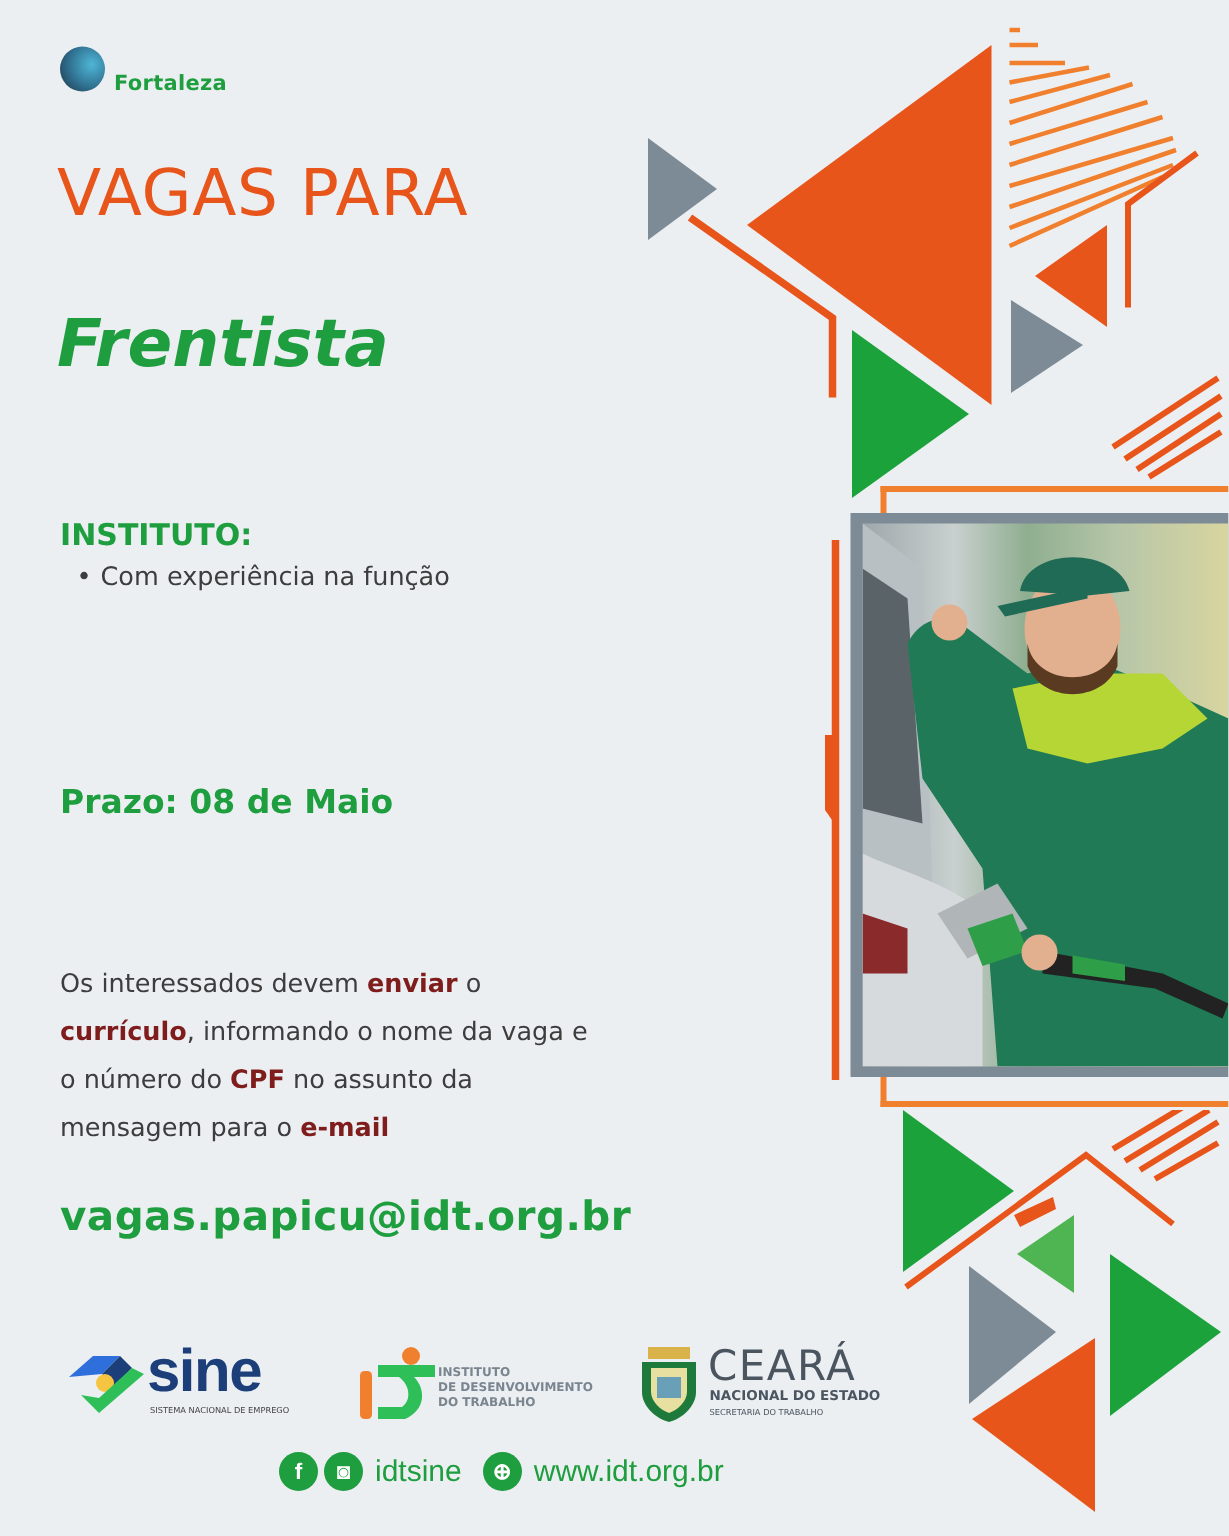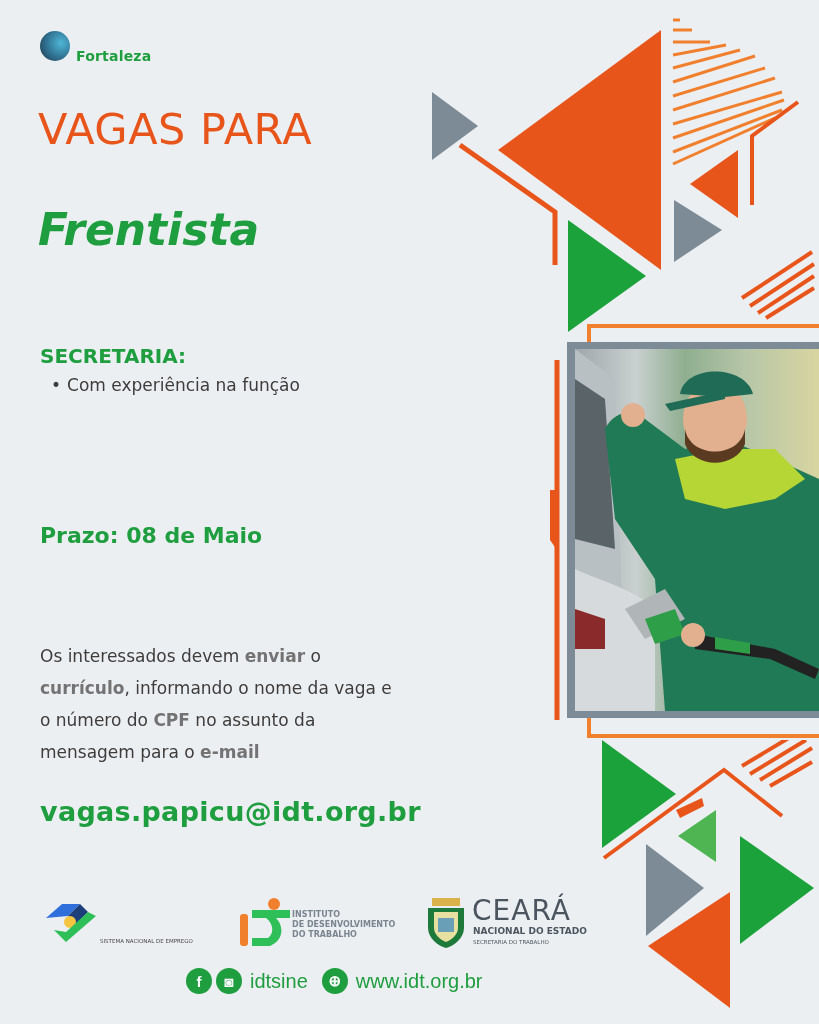--- a/index.html
+++ b/index.html
@@ -16,21 +16,21 @@
   .title2 { left: 38px; top: 204px; font-size: 44px; font-weight: bold; font-style: italic; color: #1e9e3e; }
 
   .req-h { left: 40px; top: 344px; font-size: 20px; font-weight: bold; color: #1e9e3e; }
   .req-list { left: 51px; top: 370px; list-style: none; }
   .req-list li { font-size: 17px; color: #3d3d3d; line-height: 31px; }
   .req-list li::before { content: "\2022"; margin-right: 6px; }
 
   .prazo { left: 40px; top: 523px; font-size: 22px; font-weight: bold; color: #1e9e3e; }
 
   .info { left: 40px; top: 640px; width: 360px; font-size: 17px; line-height: 32px; color: #3d3d3d; }
-  .info b { color: #737373; }
+  .info b { color: #7f1d1d; }
 
   .email { left: 40px; top: 796px; font-size: 27px; font-weight: bold; color: #1e9e3e; letter-spacing: 0.3px; }
 
   
   .sine { left: 42px; top: 898px; width: 160px; height: 50px; }
   .sine .word { position: absolute; left: 56px; top: -6px; font-size: 40px; font-weight: bold; color: #1c3f7a; letter-spacing: -1px; font-family: "Liberation Sans", sans-serif; }
   .sine .sub { position: absolute; left: 58px; top: 40px; font-size: 5.5px; color: #444; white-space: nowrap; }
   .idt { left: 240px; top: 896px; width: 160px; height: 56px; }
   .idt .txt { position: absolute; left: 52px; top: 14px; font-size: 8px; font-weight: bold; color: #7a8590; line-height: 10px; white-space: pre; }
   .ceara { left: 426px; top: 896px; width: 170px; height: 56px; }
@@ -103,21 +103,21 @@
   <polygon points="68,206 150,152 150,268" fill="#e8551b"></polygon>
 </svg>
 
 <div class="abs city">
   <span class="dot"></span>
   <span class="name">Fortaleza</span>
 </div>
 <div class="abs title1">VAGAS PARA</div>
 <div class="abs title2">Frentista</div>
 
-<div class="abs req-h">SECRETARIA:</div>
+<div class="abs req-h">INSTITUTO:</div>
 <ul class="abs req-list">
   <li>Com experiência na função</li>
 </ul>
 
 <div class="abs prazo">Prazo: 08 de Maio</div>
 
 <div class="abs info">
   <span>Os interessados devem </span><b>enviar</b><span> o </span><b>currículo</b><span>, informando o nome da vaga e o número do </span><b>CPF</b><span> no assunto da mensagem para o </span><b>e-mail</b>
 </div>
 
@@ -148,20 +148,21 @@
 </div>
 
 <div class="abs sine">
   <svg width="56" height="48" viewBox="0 0 56 48">
     <path d="M4,20 L20,6 L38,6 L26,18 Z" fill="#2f6fdc"></path>
     <path d="M26,18 L38,6 L46,14 L34,26 Z" fill="#1c3f7a"></path>
     <circle cx="28" cy="24" r="6" fill="#f5c542"></circle>
     <path d="M12,32 L24,44 L54,18 L46,14 L24,34 Z" fill="#2fbf58"></path>
     <path d="M8,28 L20,40 L24,44 L12,32 Z" fill="#1d8a3a"></path>
   </svg>
+  <span class="word">sine</span>
   <span class="sub">SISTEMA NACIONAL DE EMPREGO</span>
 </div>
 
 <div class="abs idt">
   <svg width="52" height="54" viewBox="0 0 52 54">
     <rect x="0" y="18" width="8" height="32" rx="3" fill="#f0802e"></rect>
     <circle cx="34" cy="8" r="6" fill="#f0802e"></circle>
     <path d="M12,14 L50,14 L50,22 L36,22 C44,30 44,44 30,50 L12,50 L12,42 L28,42 C34,38 34,28 26,22 L12,22 Z" fill="#2fbf58"></path>
   </svg>
   <span class="txt">INSTITUTO

